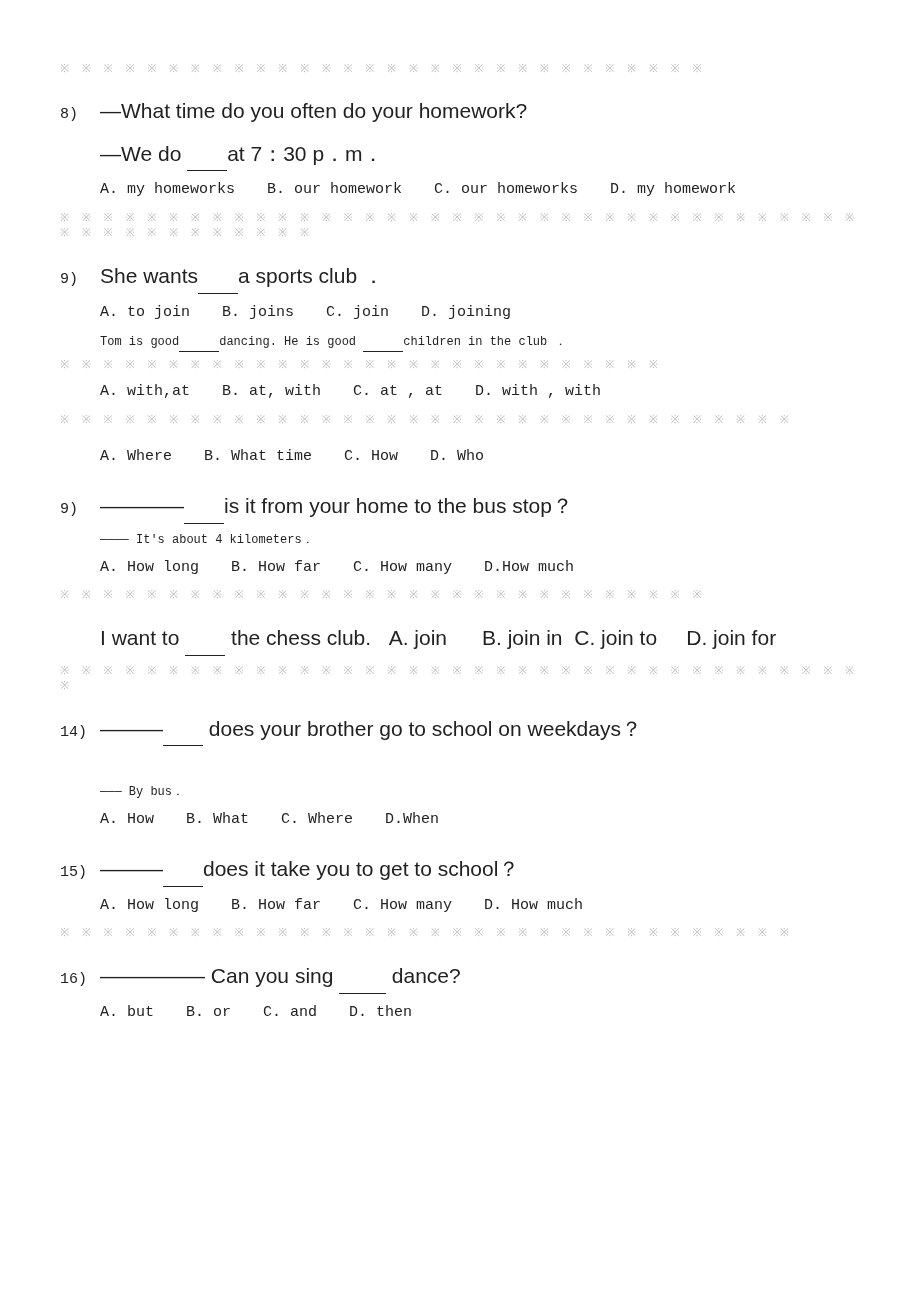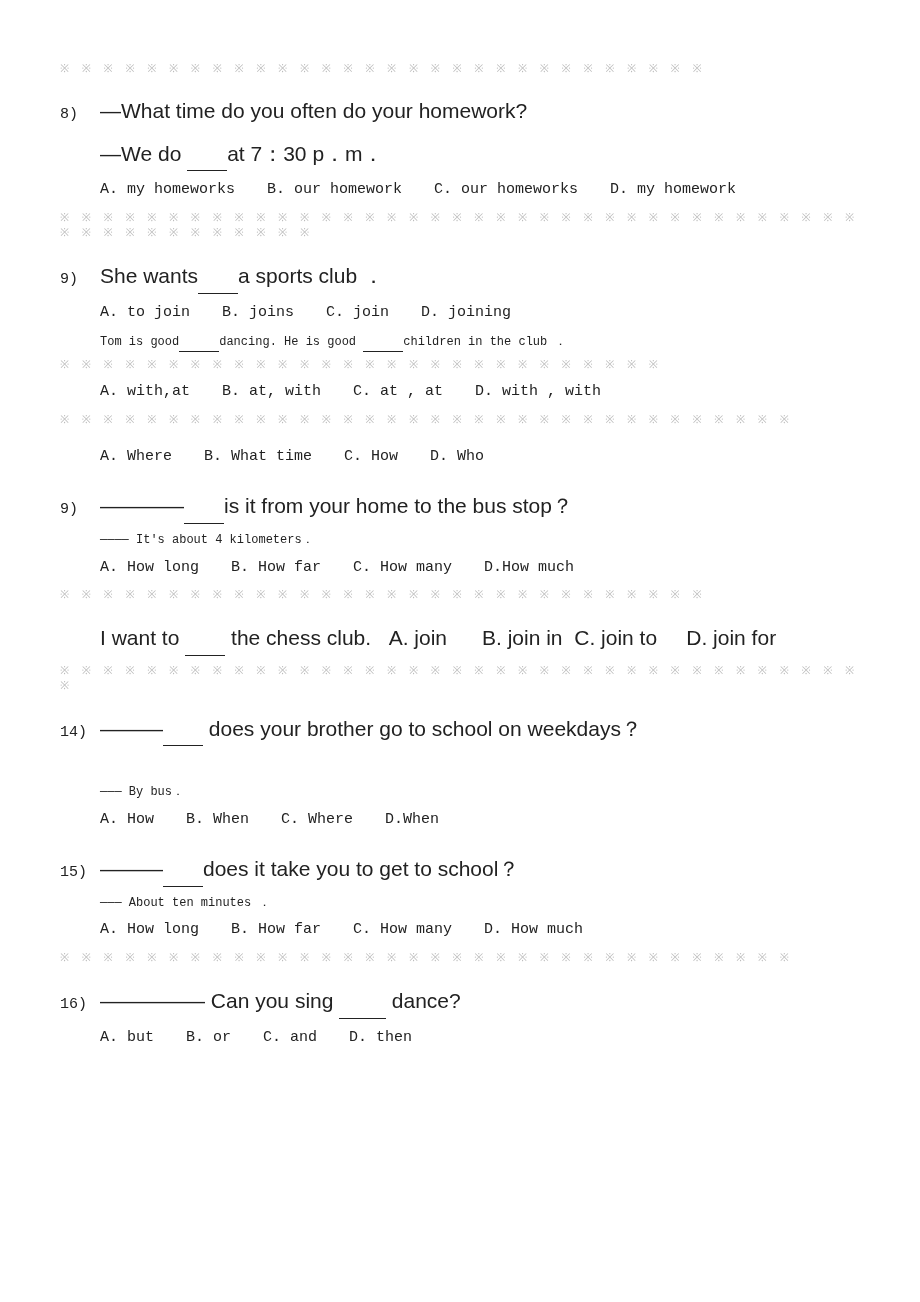--- a/index.html
+++ b/index.html
@@ -157,32 +157,31 @@
 
 <div class="question-block">
   <div class="question-line">
     <span class="question-num">14)</span>
     <span class="question-text">———<span class="blank">&nbsp;&nbsp;&nbsp;</span> does your brother go to school on weekdays？</span>
   </div>
   <div style="height:30px;"></div>
   <div class="sub-line">——— By bus．</div>
   <div class="options-line">
     <span class="option">A. How</span>
-    <span class="option">B. When</span>
+    <span class="option">B. What</span>
     <span class="option">C. Where</span>
     <span class="option">D.When</span>
   </div>
 </div>
 
 <div class="question-block">
   <div class="question-line">
     <span class="question-num">15)</span>
     <span class="question-text">———<span class="blank">&nbsp;&nbsp;&nbsp;&nbsp;</span>does it take you to get to school？</span>
   </div>
-  <div class="sub-line">——— About ten minutes ．</div>
   <div class="options-line">
     <span class="option">A. How long</span>
     <span class="option">B. How far</span>
     <span class="option">C. How many</span>
     <span class="option">D. How much</span>
   </div>
   <div class="divider-dots">※ ※ ※ ※ ※ ※ ※ ※ ※ ※ ※ ※ ※ ※ ※ ※ ※ ※ ※ ※ ※ ※ ※ ※ ※ ※ ※ ※ ※ ※ ※ ※ ※ ※</div>
 </div>
 
 <div class="question-block">

